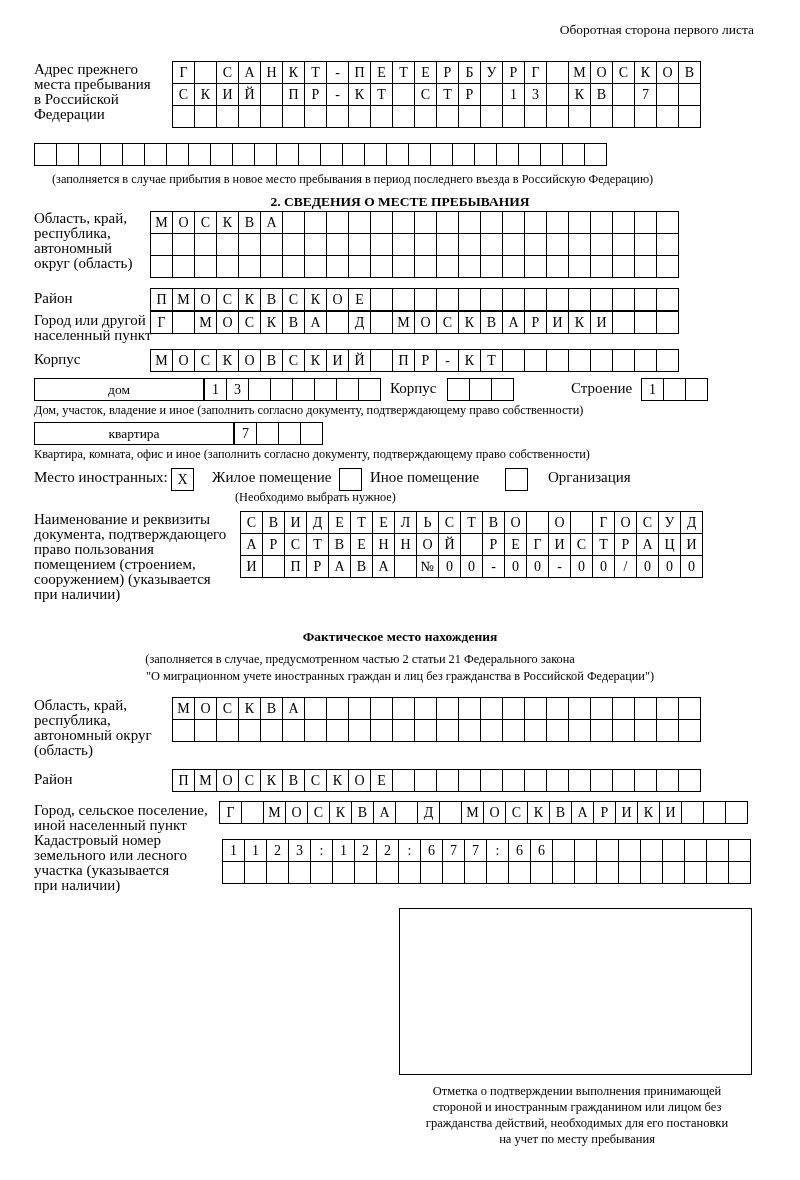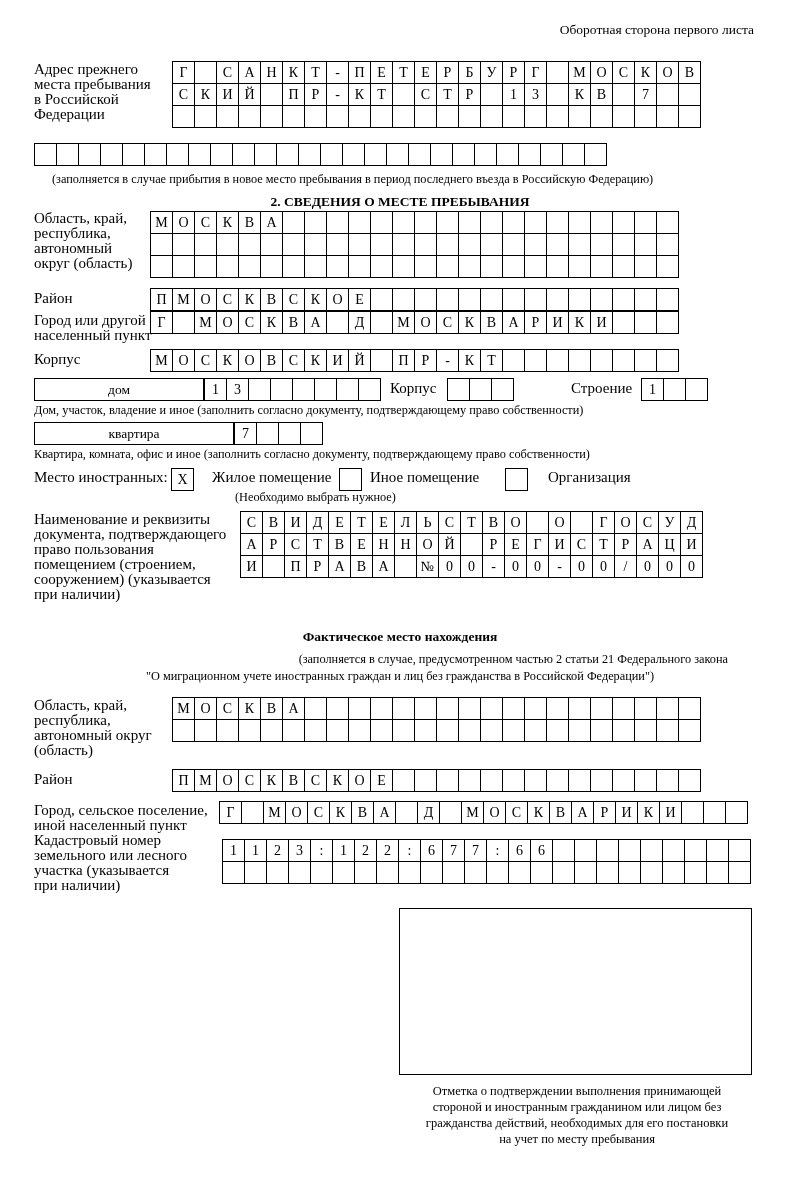--- a/index.html
+++ b/index.html
@@ -456,21 +456,21 @@
       <div class="cell">-</div>
       <div class="cell">0</div>
       <div class="cell">0</div>
       <div class="cell">/</div>
       <div class="cell">0</div>
       <div class="cell">0</div>
       <div class="cell">0</div>
     </div>
 
   <div class="sect-title" style="position:absolute;left:0;top:629px;width:800px;">Фактическое место нахождения</div>
-  <div class="note center" style="position:absolute;left:16px;top:652px;width:712px;text-align:right;">(заполняется в случае, предусмотренном частью 2 статьи 21 Федерального закона</div>
+  <div class="note center" style="position:absolute;left:4px;top:652px;width:712px;">(заполняется в случае, предусмотренном частью 2 статьи 21 Федерального закона</div>
   <div class="note center" style="position:absolute;left:0;top:669px;width:800px;">"О миграционном учете иностранных граждан и лиц без гражданства в Российской Федерации")</div>
 
   <div class="lbl" style="position:absolute;left:34px;top:698px;">Область, край,
 республика,
 автономный округ
 (область)</div>
   <div class="row" id="al-reg-0" style="left:172px;top:697px;">
       <div class="cell">М</div>
       <div class="cell">О</div>
       <div class="cell">С</div>

